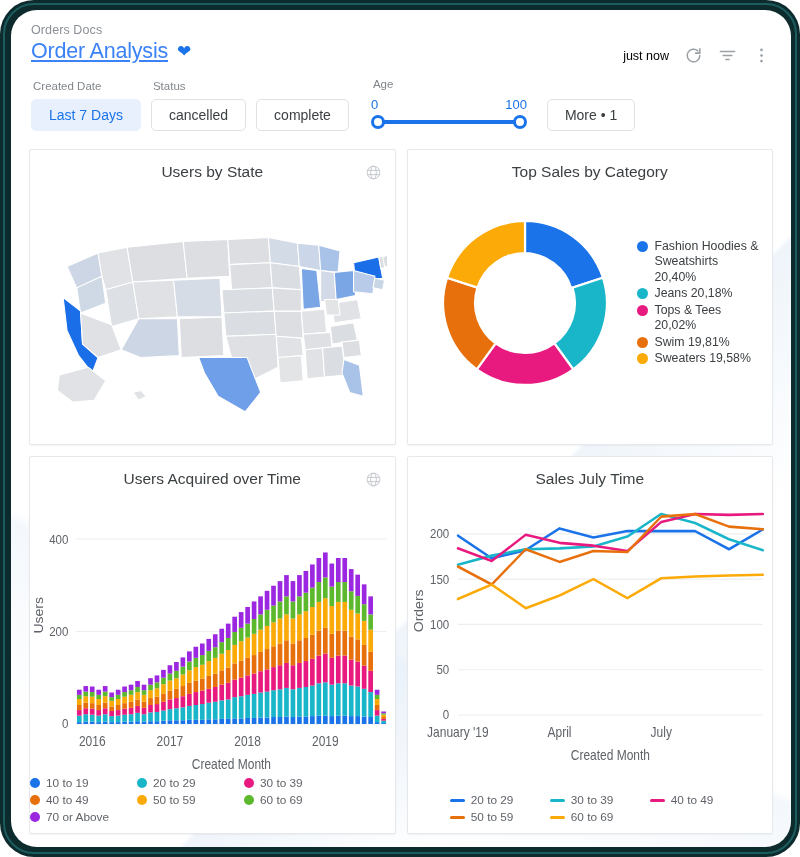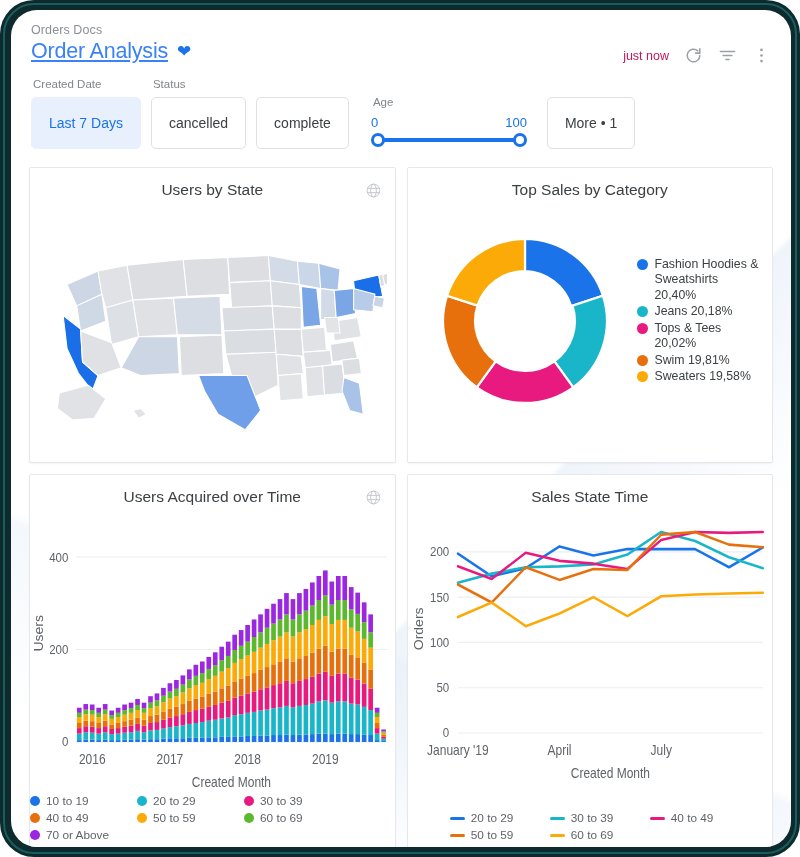--- a/index.html
+++ b/index.html
@@ -40,35 +40,35 @@
   
   .hdr { position: relative; padding: 13px 20px 0 20px; z-index: 3; }
   .crumb { font-size: 12.5px; color: #8b9097; letter-spacing: .1px; }
   .titlerow { display: flex; align-items: center; margin-top: 2px; }
   .ttl { font-size: 21.5px; color: #3b82f6; font-weight: 400; letter-spacing: -.2px; text-decoration: underline; }
   .heart { margin-left: 9px; color: #1a73e8; font-size: 17px; line-height: 1; }
   .hdr-right {
     position: absolute; right: 20px; top: 36px;
     display: flex; align-items: center; gap: 15px;
   }
-  .justnow { font-size: 12.5px; color: #be185d; margin-left: 15px; }
+  .justnow { font-size: 12.5px; color: #000000; margin-left: 15px; }
   .icbtn { width: 19px; height: 19px; color: #9aa0a6; cursor: pointer; display:block; }
   .icbtn svg { display: block; }
 
   
   .filters {
     position: relative; z-index: 3;
     display: flex; align-items: flex-end; gap: 10px;
     padding: 14px 20px 0 20px;
   }
   .fgroup { display: flex; flex-direction: column; }
   .flabel { font-size: 11.5px; color: #80868b; margin-bottom: 7px; padding-left: 2px; }
   .chiprow { display: flex; gap: 10px; }
   .chip {
-    height: 52px; min-width: 76px; padding: 12px 17px;
+    height: 32px; min-width: 76px; padding: 12px 17px;
     border: 1px solid #dfe1e5; border-radius: 5px; background: #fff;
     font-size: 14px; color: #3c4043; font-family: "Liberation Sans", sans-serif;
     display: flex; align-items: center; justify-content: center; cursor: pointer;
   }
   .chip.active { background: #e8f0fe; border-color: #e8f0fe; color: #1a73e8; }
   .sliderbox { width: 156px; }
   .slider-nums { display: flex; justify-content: space-between; font-size: 13px; color: #1a73e8; margin-bottom: 1px; }
   .track { position: relative; height: 18px; }
   .track .bar { position: absolute; left: 6px; right: 6px; top: 7px; height: 4px; background: #1a73e8; border-radius: 2px; }
   .knob {
@@ -688,21 +688,21 @@
               <span>60 to 69</span>
             </div>
         <div class="lg-item" style="width:321px;padding-left:0">
               <span class="lg-dot" style="background:#9c27e0"></span>
               <span>70 or Above</span>
             </div>
       </div>
     </div>
 
     <div class="card tall">
-      <div class="card-title">Sales State Time</div>
+      <div class="card-title">Sales July Time</div>
       <div class="chartbody">
         <svg id="linesvg" viewBox="0 0 380 250" preserveAspectRatio="none">
               <line x1="52" x2="370" y1="200" y2="200" stroke="#eceef0" stroke-width="1"></line>
               <text x="43" y="204" text-anchor="end" font-size="12" fill="#5f6368" font-family="&quot;Liberation Sans&quot;,sans-serif">0</text>
               <line x1="52" x2="370" y1="159.56521739130434" y2="159.56521739130434" stroke="#eceef0" stroke-width="1"></line>
               <text x="43" y="163.56521739130434" text-anchor="end" font-size="12" fill="#5f6368" font-family="&quot;Liberation Sans&quot;,sans-serif">50</text>
               <line x1="52" x2="370" y1="119.1304347826087" y2="119.1304347826087" stroke="#eceef0" stroke-width="1"></line>
               <text x="43" y="123.1304347826087" text-anchor="end" font-size="12" fill="#5f6368" font-family="&quot;Liberation Sans&quot;,sans-serif">100</text>
               <line x1="52" x2="370" y1="78.69565217391305" y2="78.69565217391305" stroke="#eceef0" stroke-width="1"></line>
               <text x="43" y="82.69565217391305" text-anchor="end" font-size="12" fill="#5f6368" font-family="&quot;Liberation Sans&quot;,sans-serif">150</text>

